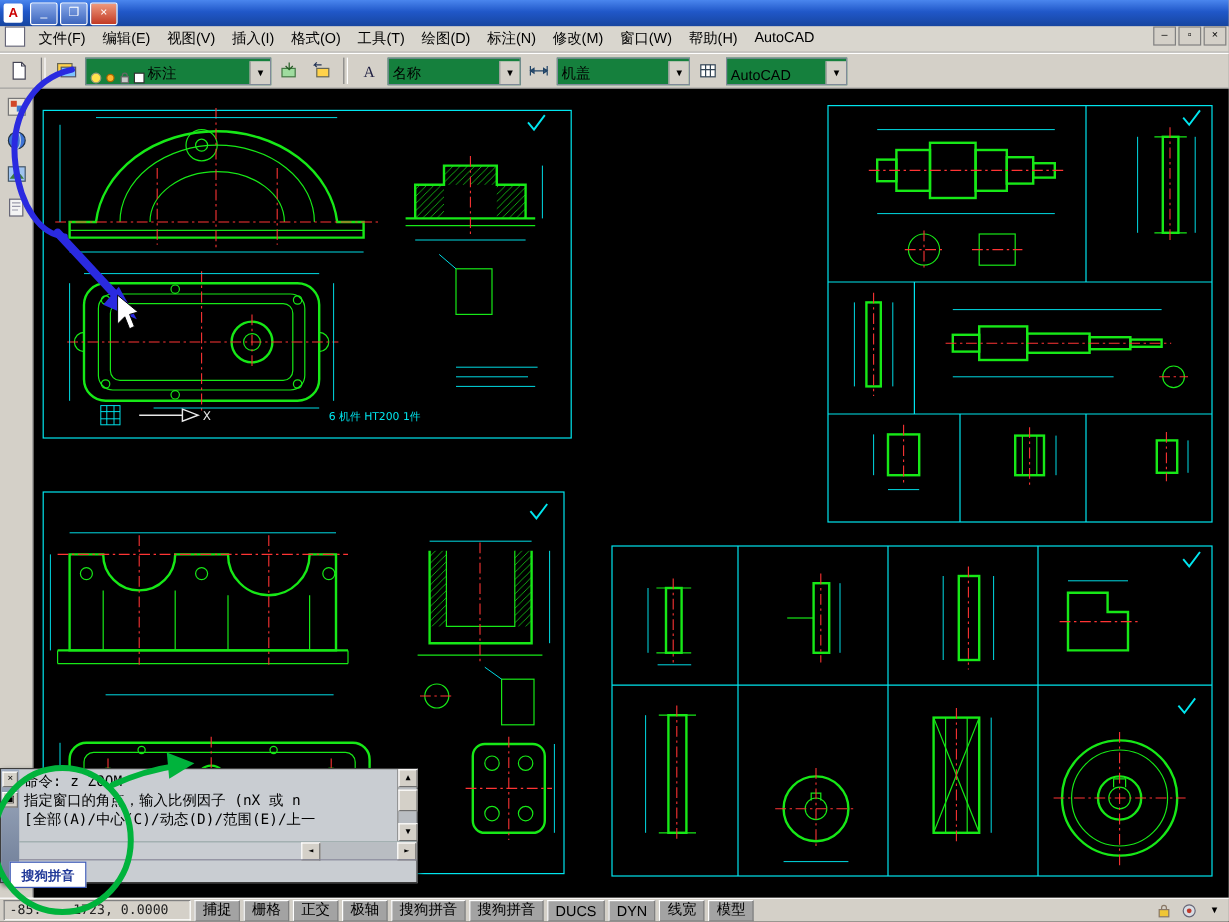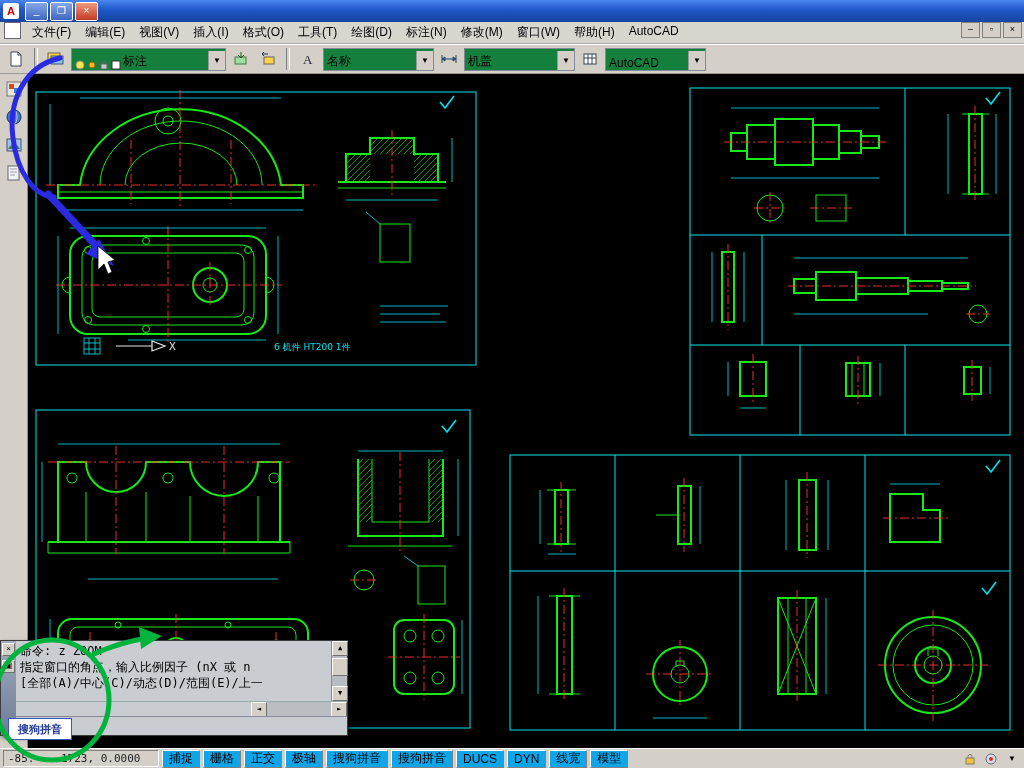--- a/index.html
+++ b/index.html
@@ -88,21 +88,21 @@
   .imebox{position:absolute;left:8px;top:718px;width:62px;height:20px;z-index:8;background:#fff;
     border:1px solid #3a57b5;color:#223a99;font-size:11px;font-weight:bold;display:flex;
     align-items:center;justify-content:center}
 
   
   .statusbar{position:absolute;left:0;top:748px;width:1024px;height:20px;box-sizing:border-box;
     background:#d4d0c8;border-top:1px solid #fff;display:flex;align-items:center;padding:0 3px;gap:3px}
   .coords{width:150px;height:15px;border:1px solid;border-color:#808080 #fff #fff #808080;
     font-family:"DejaVu Sans Mono",monospace;font-size:11px;display:flex;align-items:center;
     padding-left:4px;white-space:pre;color:#222;flex:none}
-  .sbtn{height:16px;padding:0 6px;font-size:12px;background:#0ea5e9;border:1px solid;
+  .sbtn{height:16px;padding:0 6px;font-size:12px;background:#a3a3a3;border:1px solid;
     border-color:#fff #808080 #808080 #fff;display:flex;align-items:center;flex:none;white-space:nowrap}
   .status-spacer{flex:1}
   .ricon{width:18px;height:16px;display:flex;align-items:center;justify-content:center;flex:none}
 
   
   .anno{position:absolute;left:0;top:0;width:1024px;height:768px;z-index:20;pointer-events:none}
 </style>
 </head>
 <body>
 

